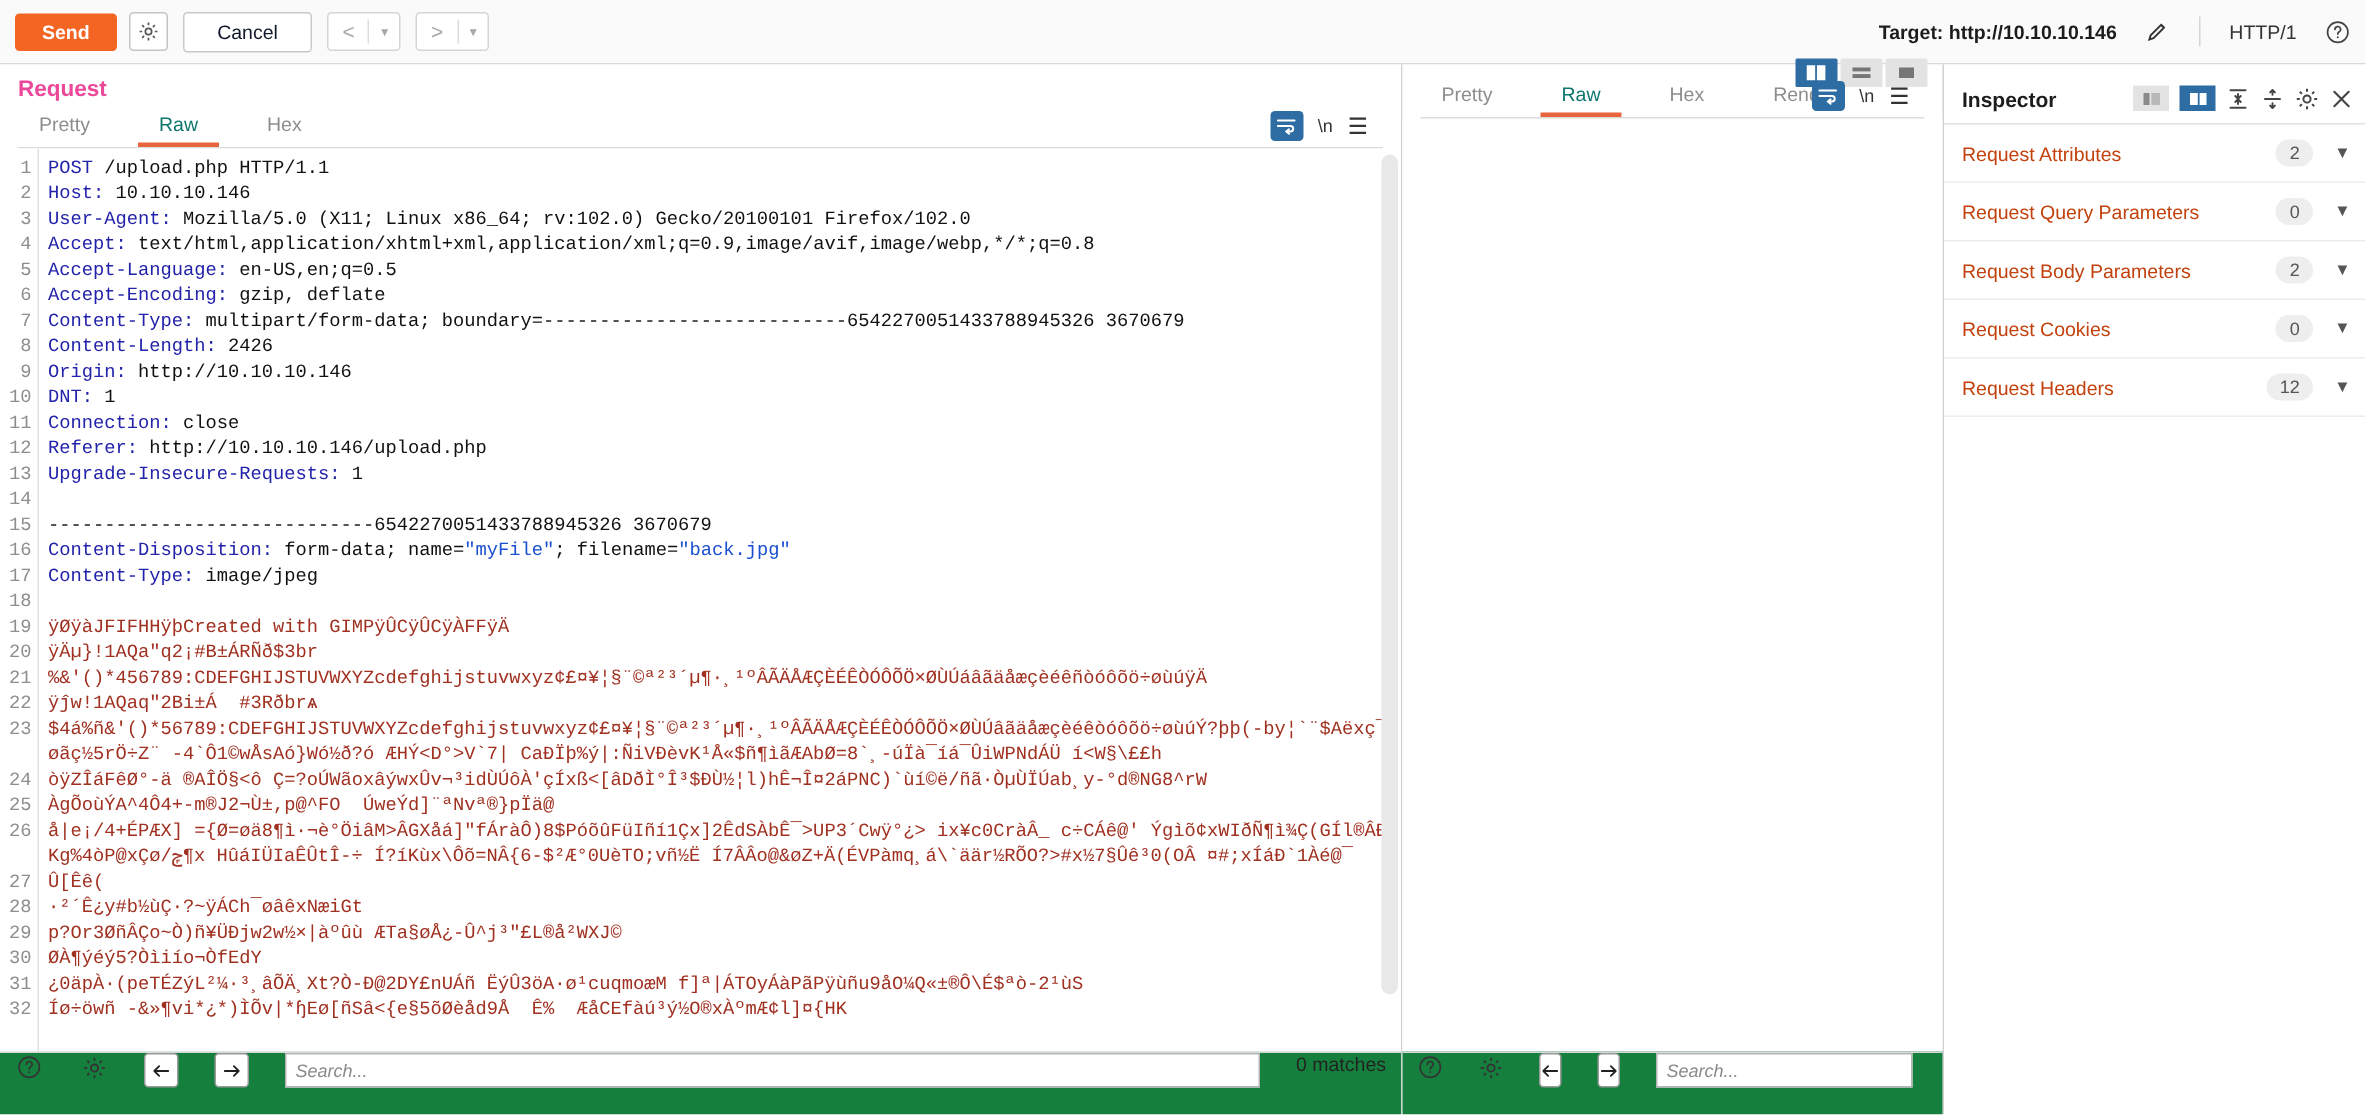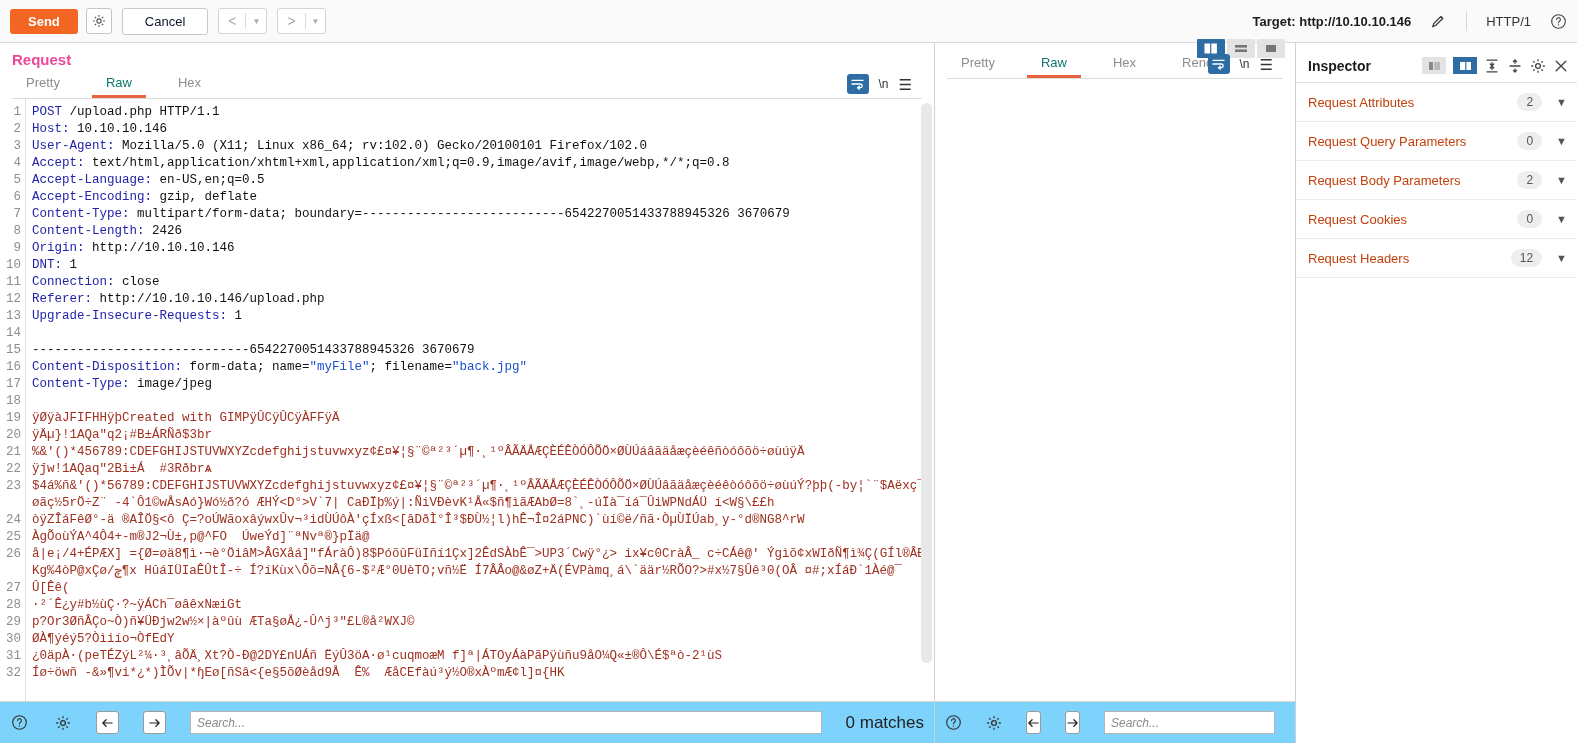--- a/index.html
+++ b/index.html
@@ -203,24 +203,23 @@
     background: #e8e8e8;
     border-radius: 6px;
     cursor: pointer;
   }
 
   
   .searchbar {
     height: 42px;
     border-top: 1px solid #d8d8d8;
     display: flex;
-    align-items: center;
     gap: 24px;
     padding: 0 10px;
-    background: #7dd3fc;
+    background: #15803d;
     flex: none;
   }
   .sb-icon {
     width: 19px; height: 19px;
     color: #333;
     display: flex; align-items: center; justify-content: center;
     cursor: pointer;
   }
   .arrow-btn {
     width: 23px; height: 23px;
@@ -237,21 +236,21 @@
     height: 23px;
     border: 1px solid #b5b5b5;
     background: #fff;
     font-size: 12px;
     padding: 0 6px;
     font-style: italic;
     color: #555;
     font-family: "Liberation Sans", sans-serif;
   }
   .search-input::placeholder { color: #8a8a8a; font-style: italic; }
-  .matches { font-size: 17px; color: #222; white-space: nowrap; }
+  .matches { font-size: 13px; color: #222; white-space: nowrap; }
 
   
   .insp-header {
     height: 34px;
     display: flex;
     align-items: center;
     padding: 0 8px 0 12px;
     gap: 24px;
     border-bottom: 1px solid #e2e2e2;
     margin-top: 6px;

